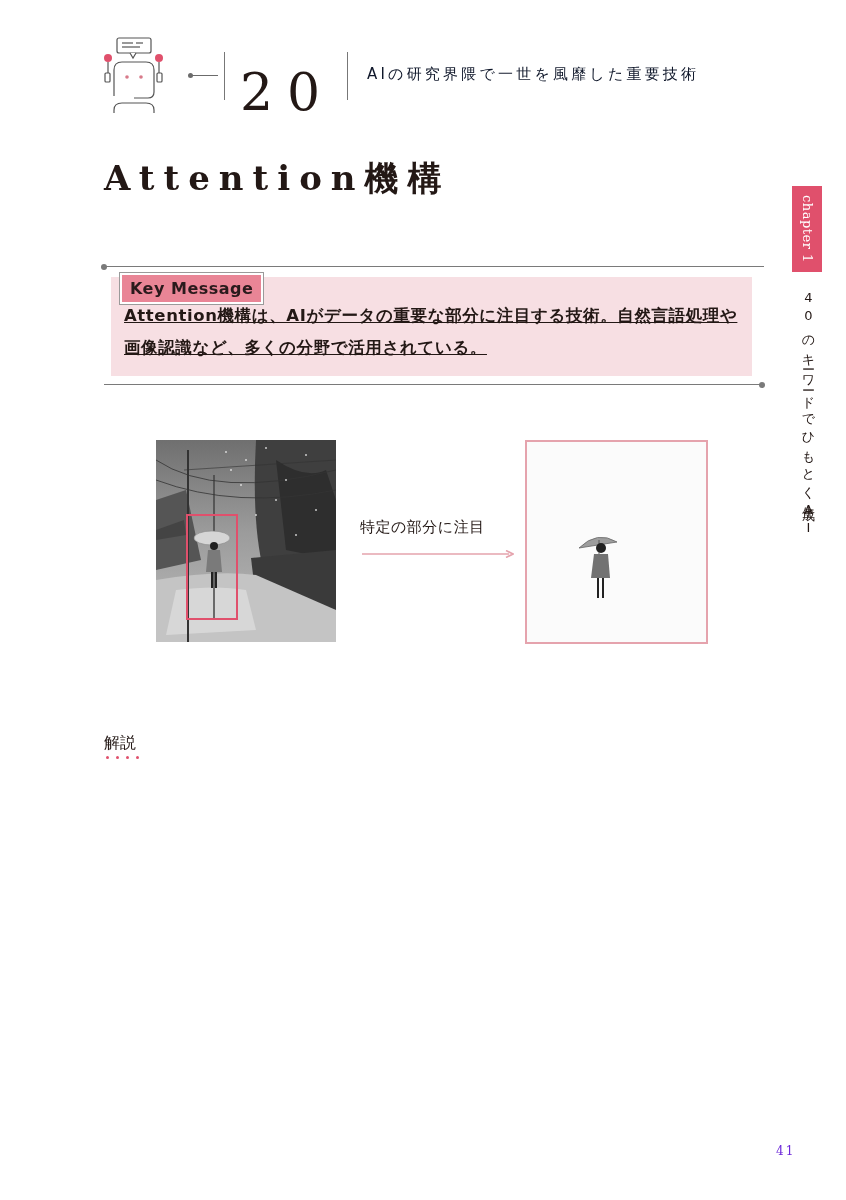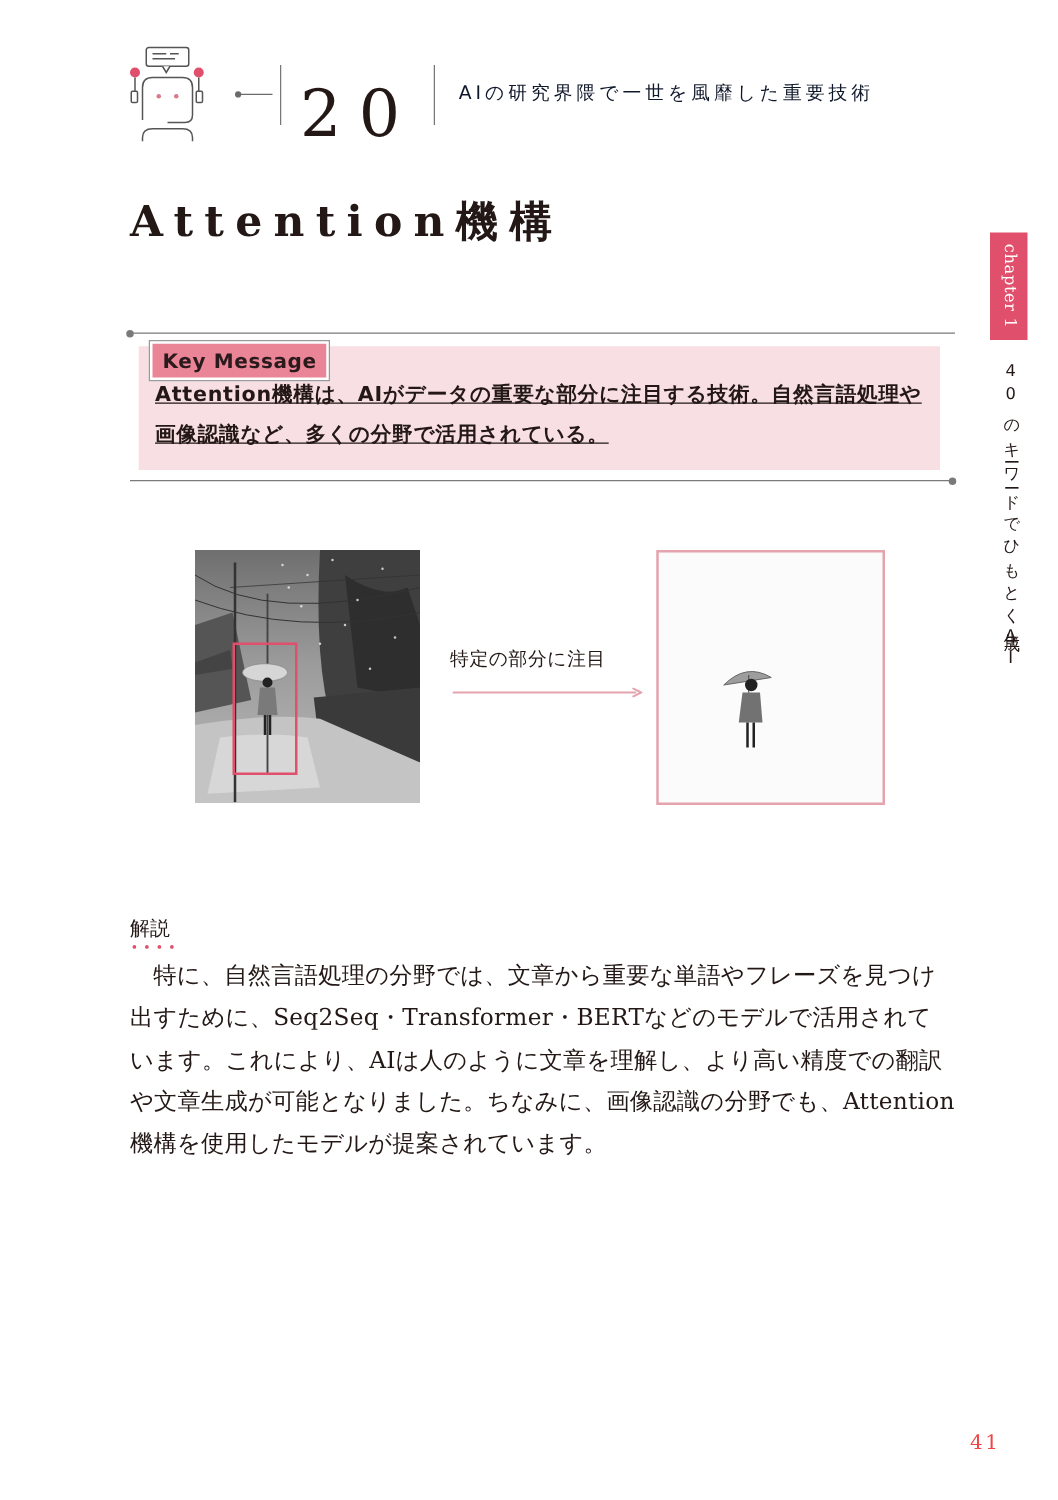--- a/index.html
+++ b/index.html
@@ -74,21 +74,21 @@
     #exp-dots span { display:inline-block; width:3px; height:3px; border-radius:50%; background:#e0506c; margin-right:7px; vertical-align:top; }
     #exp-body {
       left: 104px; top: 764px; width: 660px; font-family: "DejaVu Serif", serif; font-size: 18.6px;
       line-height: 33.8px; color: #231815; letter-spacing: 0.2px;
     }
     #exp-body p { margin: 0; text-indent: 1em; }
     .hl {
       font-family: "DejaVu Sans", sans-serif; font-weight: bold;
       background: linear-gradient(transparent 70%, #f5c6cf 70%);
     }
-    #page-number { left: 776px; top: 1144px; font-family: "DejaVu Serif", serif; font-size: 16px; letter-spacing: 2px; color:#ef4444; }
+    #page-number { left: 776px; top: 1144px; font-family: "DejaVu Serif", serif; font-size: 12px; letter-spacing: 2px; color:#6d28d9; }
   </style>
 </head>
 <body>
 
 <div id="robot" class="abs">
   <svg width="70" height="78" viewBox="0 0 70 78">
     <rect x="17" y="2" width="34" height="15" rx="2" fill="none" stroke="#555" stroke-width="1.2"></rect>
     <path d="M30 17 L33 22 L36 17" fill="#fff" stroke="#555" stroke-width="1.2"></path>
     <line x1="22" y1="7" x2="33" y2="7" stroke="#555" stroke-width="1.2"></line>
     <line x1="36" y1="7" x2="43" y2="7" stroke="#555" stroke-width="1.2"></line>
@@ -186,16 +186,15 @@
     <circle cx="74" cy="106" r="5" fill="#222"></circle>
     <path d="M67 112 L81 112 L83 136 L64 136Z" fill="#727272"></path>
     <line x1="71" y1="136" x2="71" y2="156" stroke="#222" stroke-width="2"></line>
     <line x1="76" y1="136" x2="76" y2="156" stroke="#222" stroke-width="2"></line>
   </svg>
 </div>
 
 <div id="exp-heading" class="abs">解説</div>
 <div id="exp-dots" class="abs"><span></span><span></span><span></span><span></span></div>
 <div id="exp-body" class="abs">
-  <p>特に、自然言語処理の分野では、文章から重要な単語やフレーズを見つけ出すために、Seq2Seq・Transformer・BERTなどのモデルで活用されています。これにより、AIは人のように文章を理解し、より高い精度での翻訳や文章生成が可能となりました。ちなみに、画像認識の分野でも、Attention機構を使用したモデルが提案されています。</p>
 </div>
 
 <div id="page-number" class="abs">41</div>
 
 </body></html>

